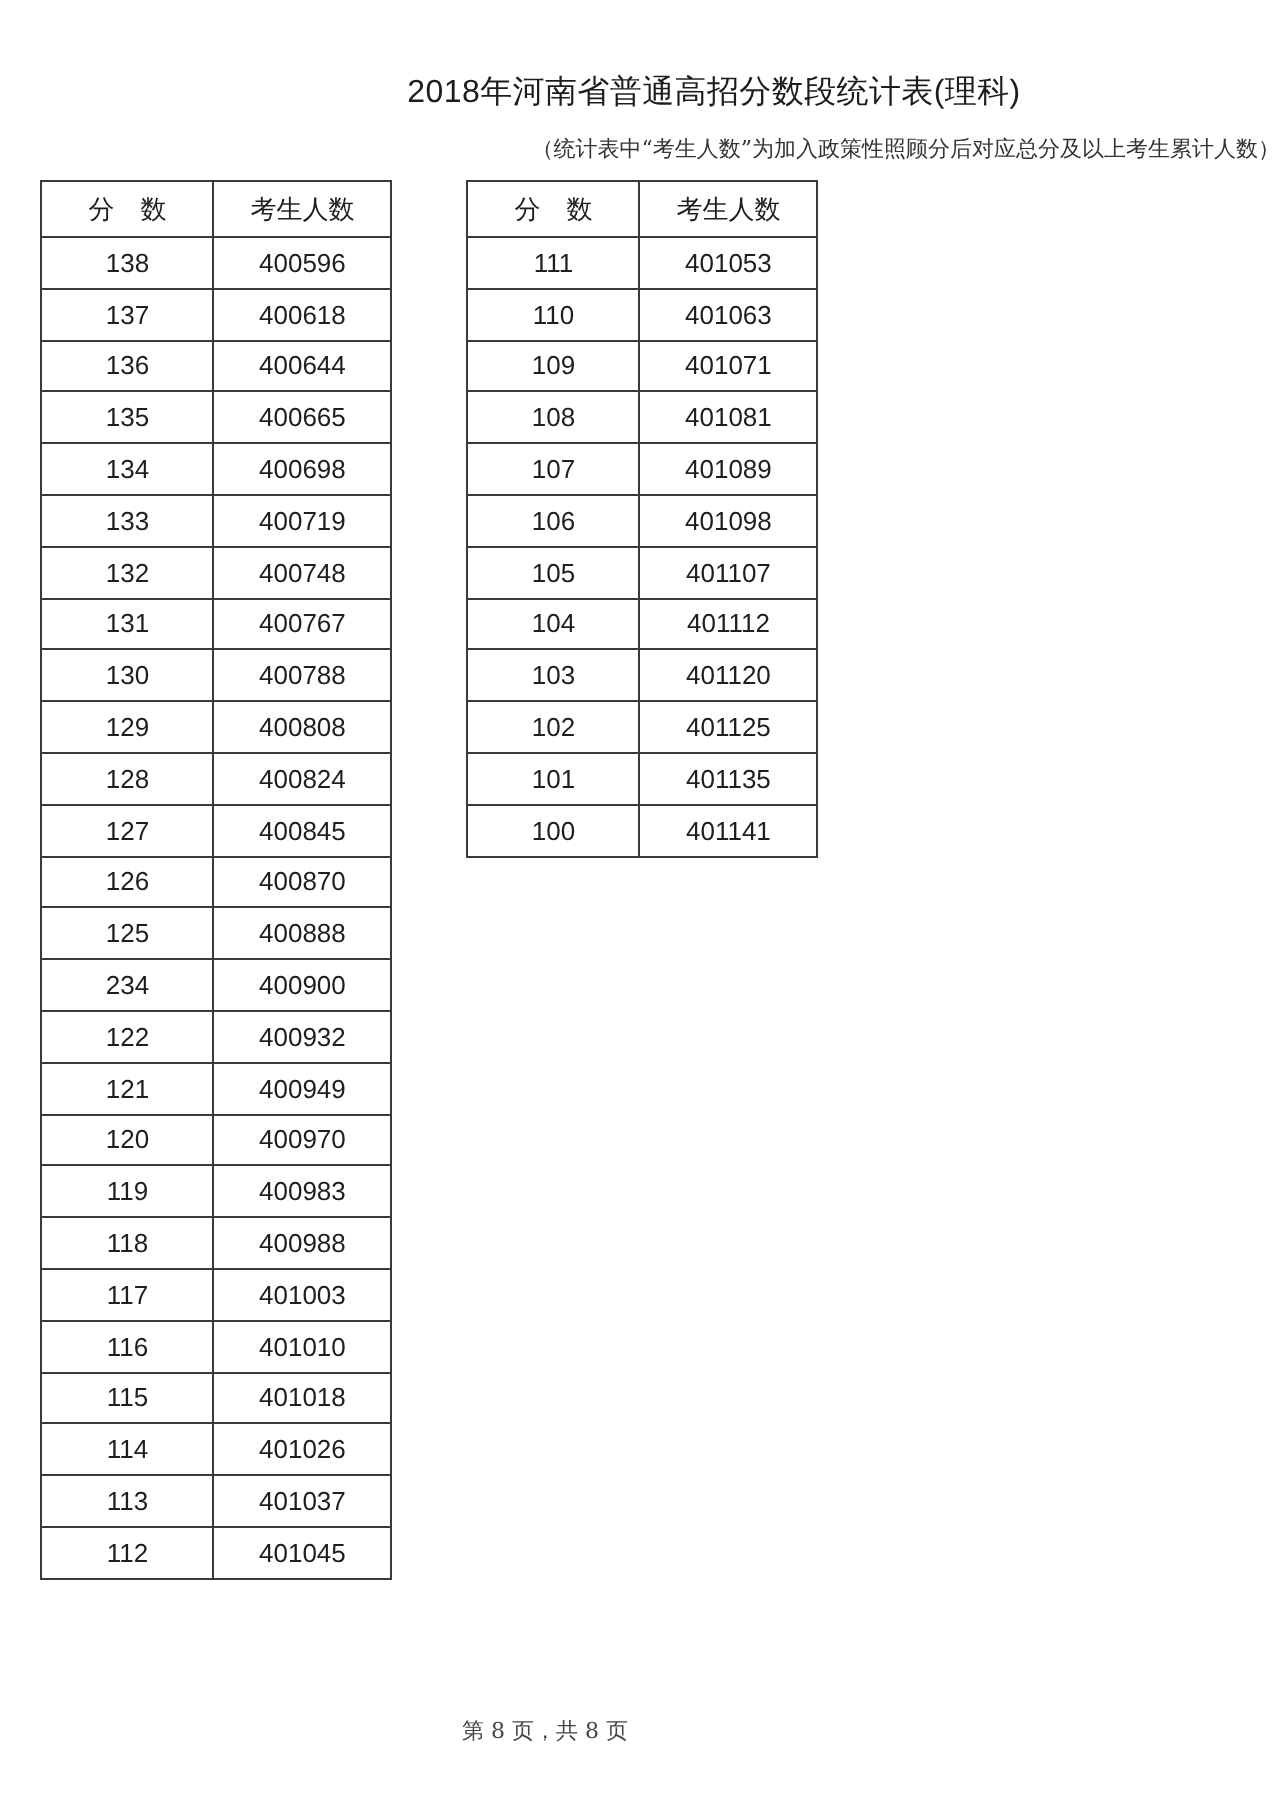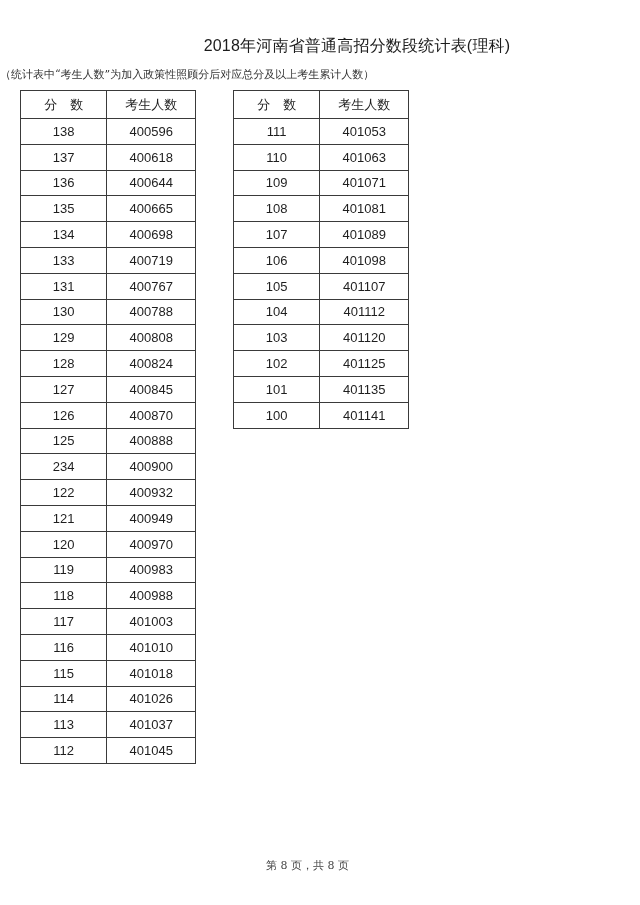--- a/index.html
+++ b/index.html
@@ -1,31 +1,31 @@
 <!DOCTYPE html>
 <html><head>
 <meta charset="utf-8">
 <style>
   html, body { margin: 0; padding: 0; background: #ffffff; }
   body { width: 640px; height: 905px; position: relative; overflow: hidden;
          font-family: "Liberation Sans", "DejaVu Sans", sans-serif; color: #222; }
   .title { position: absolute; top: 36px; left: 0; width: 640px; text-align: center;
            font-size: 16px; color: #1c1c1c; letter-spacing: 0.2px; margin-left: 37px; }
-  .subtitle { position: absolute; top: 67px; left: 0; width: 640px; text-align: left;
+  .subtitle { position: absolute; top: 67px; left: 0; width: 640px; text-align: right;
               font-family: "DejaVu Serif", "Liberation Serif", serif; font-size: 11px; color: #333; }
   table.score { position: absolute; border-collapse: collapse; }
   table.score td, table.score th { border: 1px solid #3a3a3a; height: 24.8px; padding: 0;
       text-align: center; font-size: 13px; font-weight: normal; color: #1e1e1e; }
   table.score th { height: 27px; font-size: 13px; }
   #tbl-left { left: 20px; top: 90px; width: 176px; }
   #tbl-right { left: 233px; top: 90px; width: 176px; }
   table.score col.c1 { width: 87px; }
   table.score col.c2 { width: 89px; }
   .footer { position: absolute; top: 858px; left: 0; width: 545px; text-align: center;
-            font-family: "DejaVu Serif", "Liberation Serif", serif; font-size: 11px; color: #444; padding-left: 35px; }
+            font-family: "DejaVu Serif", "Liberation Serif", serif; font-size: 11px; color: #444; }
 </style>
 </head>
 <body>
 
 <div class="title">2018年河南省普通高招分数段统计表(理科)</div>
 <div class="subtitle">（统计表中“考生人数”为加入政策性照顾分后对应总分及以上考生累计人数）</div>
 
 <table class="score" id="tbl-left">
   <colgroup>
       <col class="c1">
@@ -56,20 +56,24 @@
       </tr>
       <tr>
         <td>134</td>
         <td>400698</td>
       </tr>
       <tr>
         <td>133</td>
         <td>400719</td>
       </tr>
       <tr>
+        <td>132</td>
+        <td>400748</td>
+      </tr>
+      <tr>
         <td>131</td>
         <td>400767</td>
       </tr>
       <tr>
         <td>130</td>
         <td>400788</td>
       </tr>
       <tr>
         <td>129</td>
         <td>400808</td>

